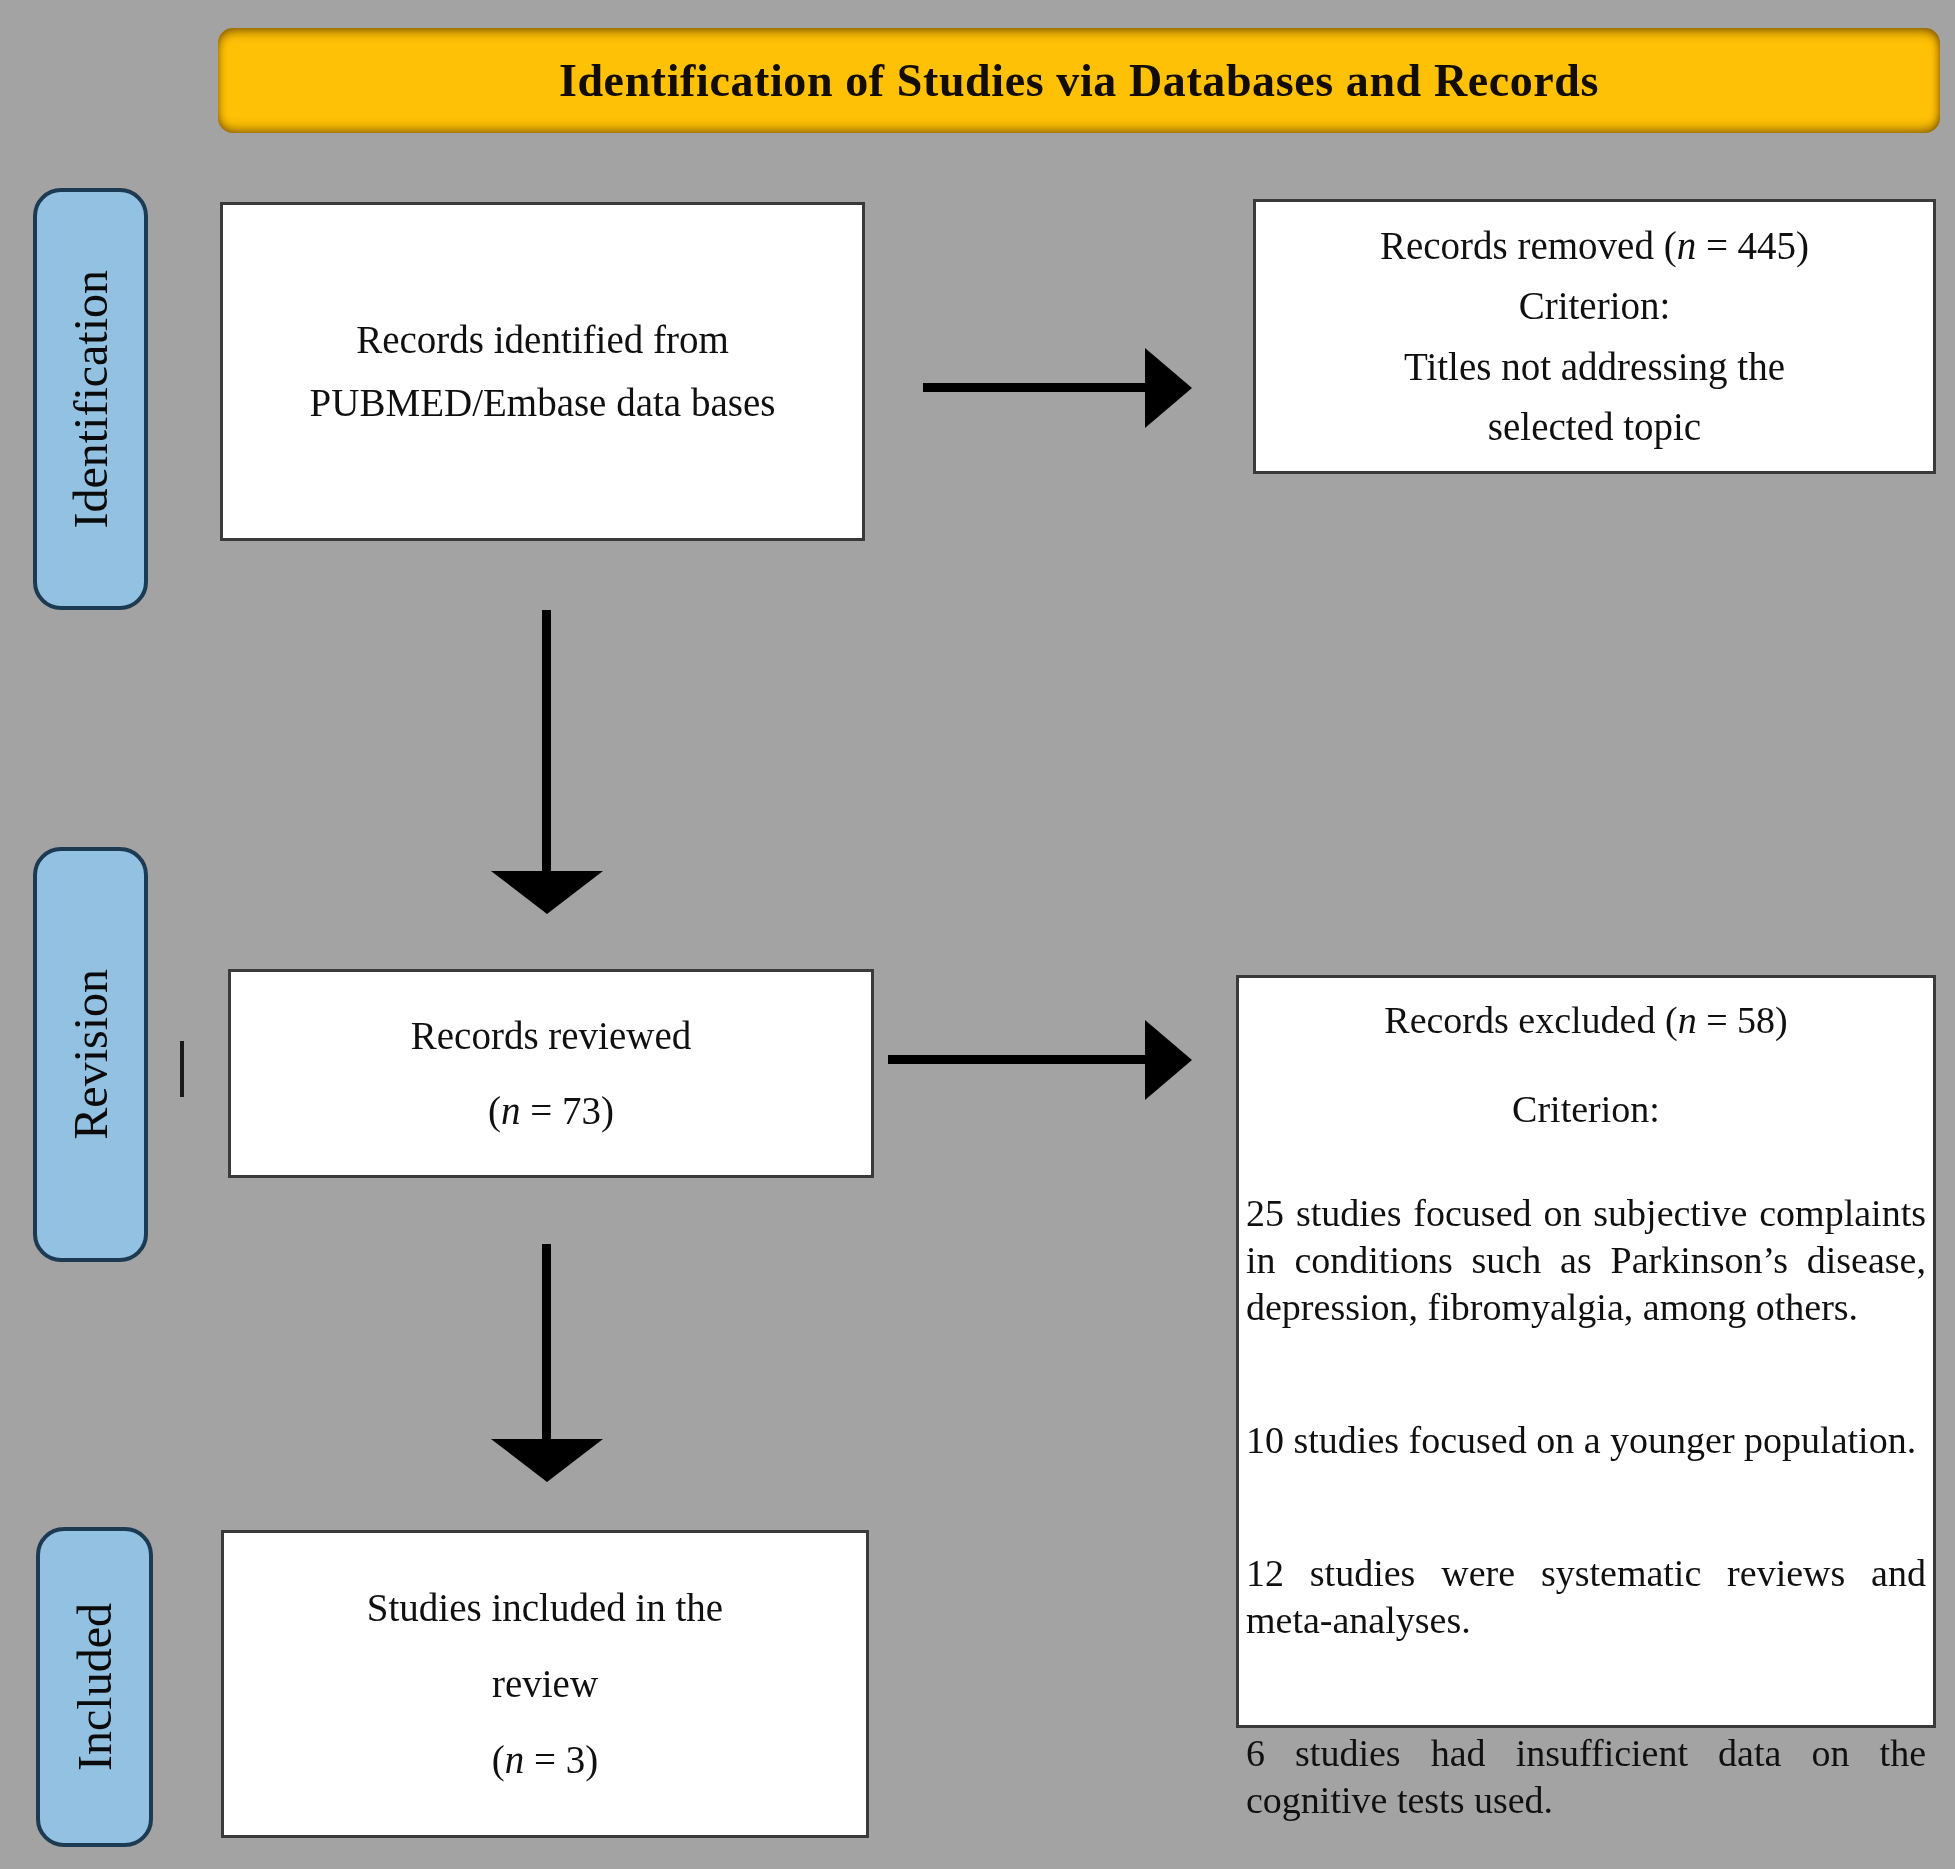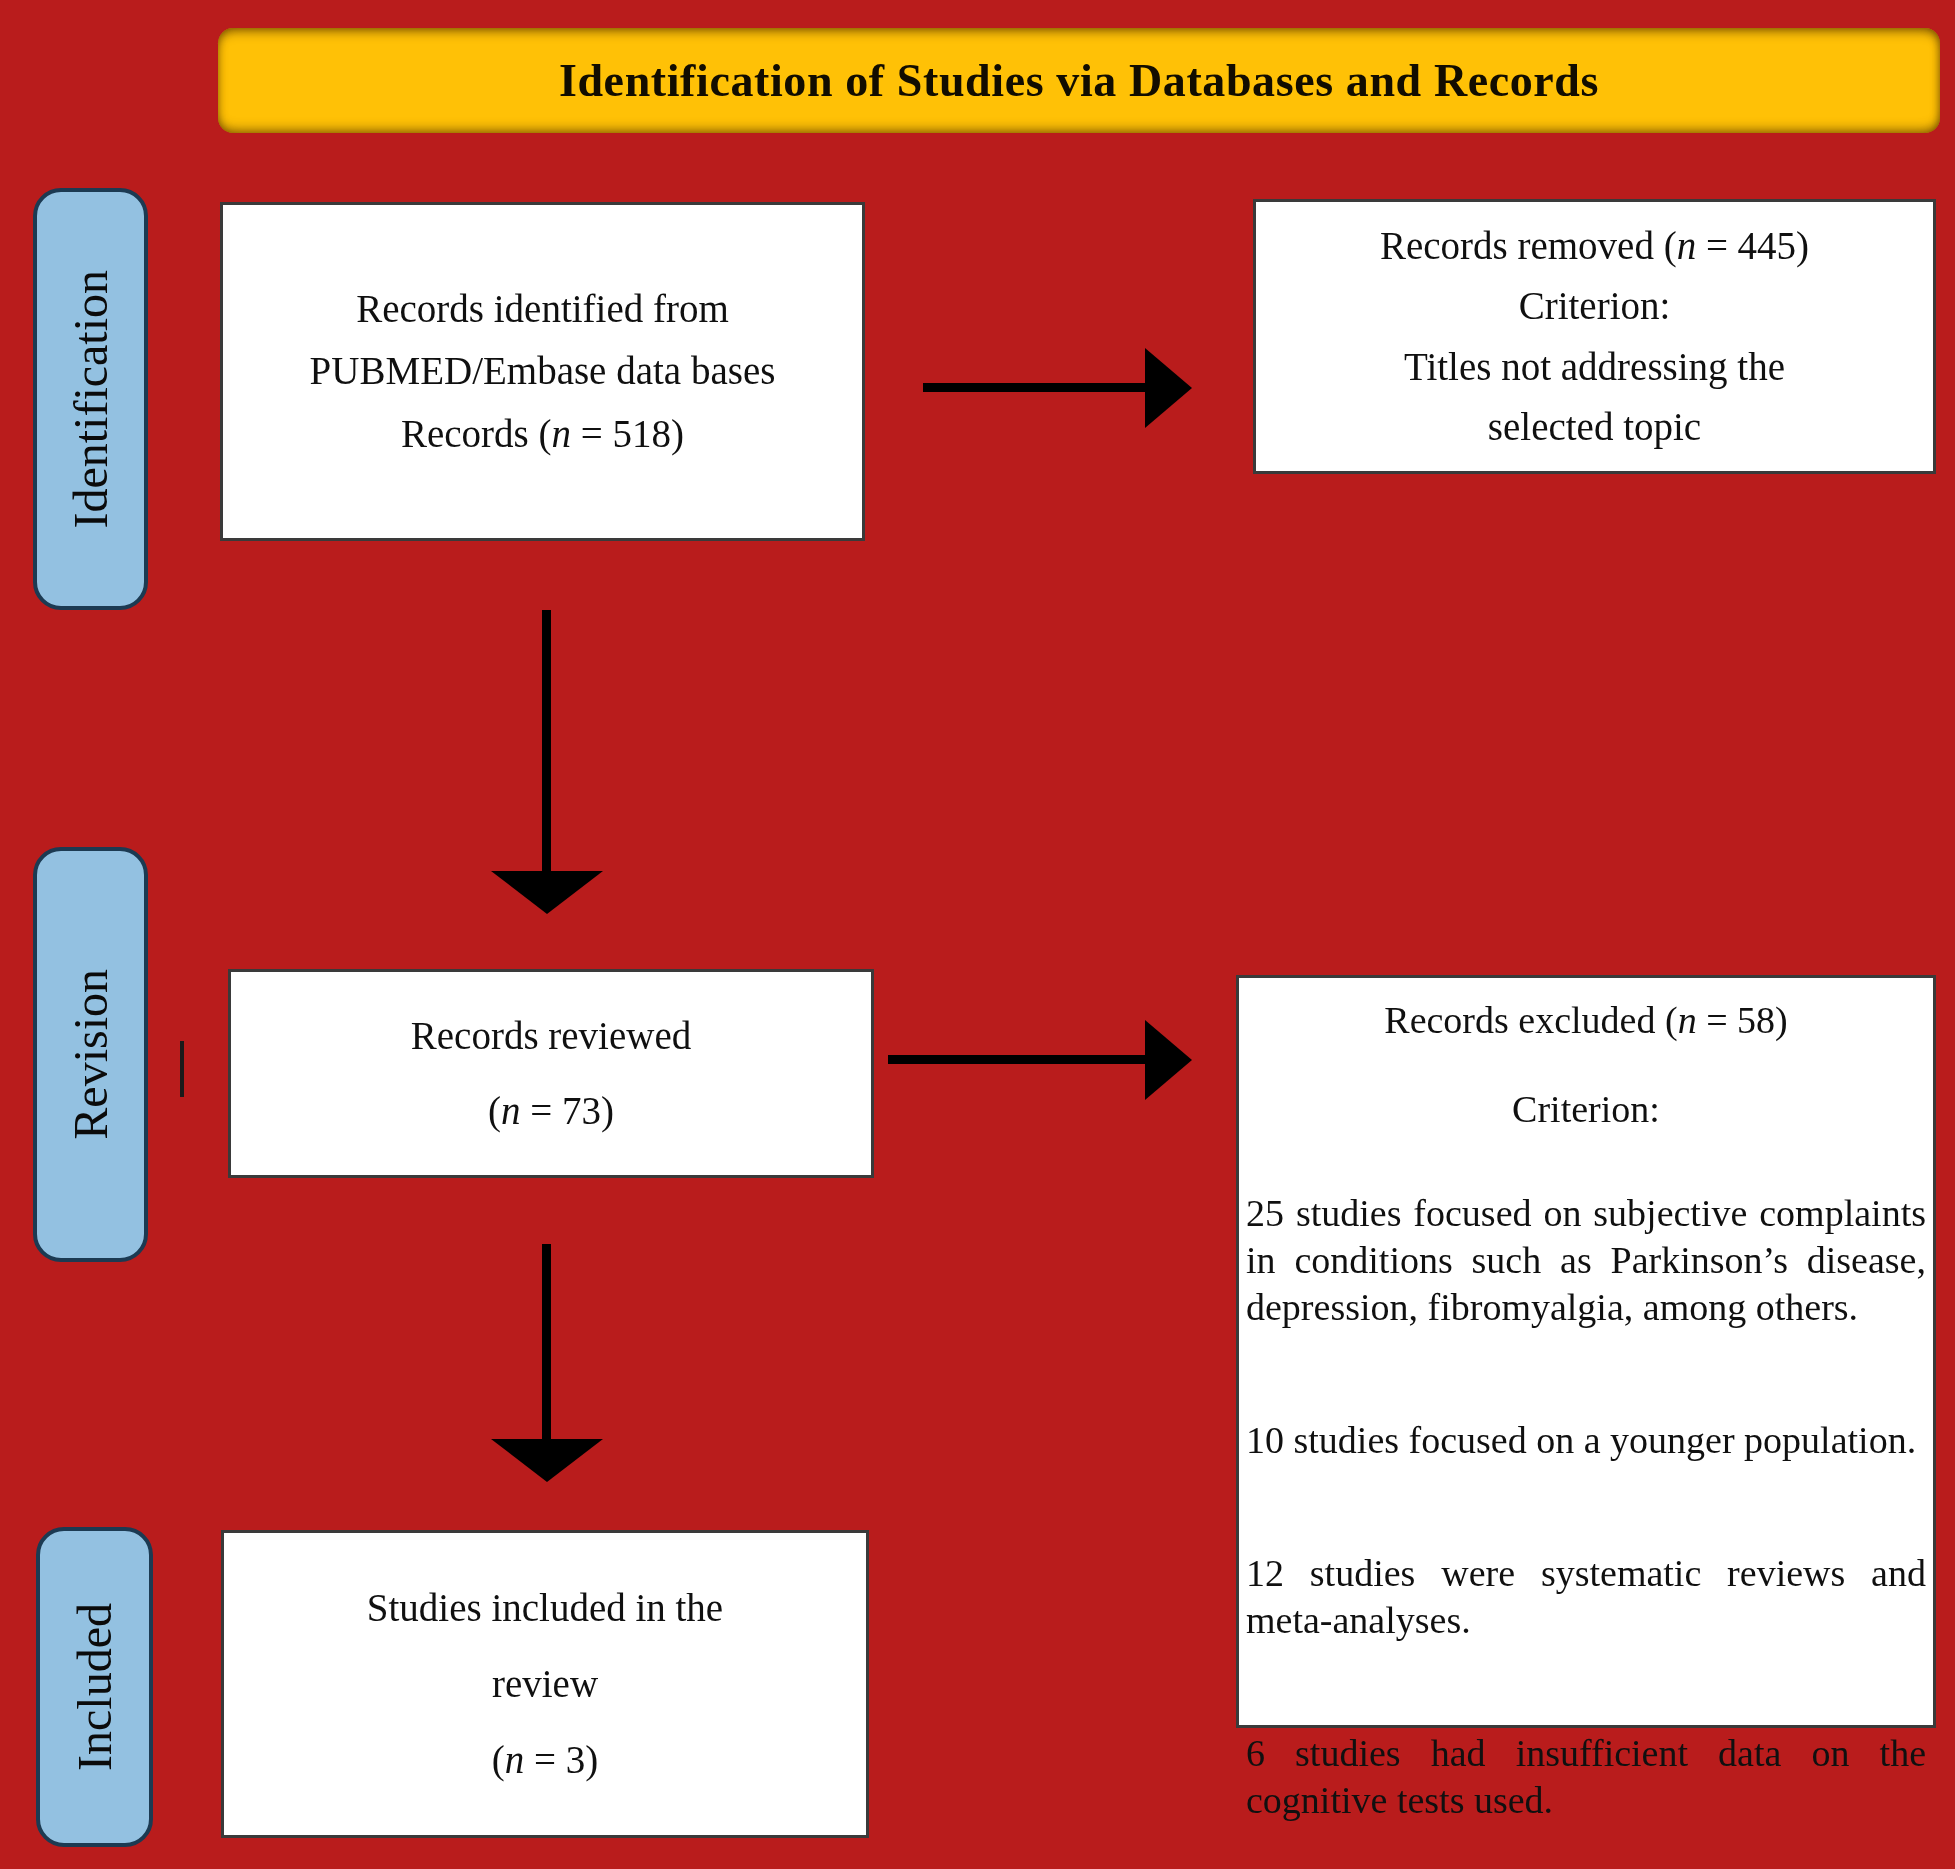--- a/index.html
+++ b/index.html
@@ -1,17 +1,17 @@
 <!DOCTYPE html>
 <html style="font-size:9.4px"><head>
 <meta charset="utf-8">
 <style>
   html,body{margin:0;padding:0;background:#ffffff;}
   body{width:1955px;height:1870px;font-family:"Liberation Serif","DejaVu Serif",serif;}
-  #canvas{position:relative;width:1955px;height:1870px;background:#b91c1c;overflow:hidden;}
+  #canvas{position:relative;width:1955px;height:1870px;background:#a3a3a3;overflow:hidden;}
 
   
   .banner{
     position:absolute;left:218px;top:28px;width:1722px;height:105px;
     background:#FFC106;border-radius:15.3px;box-sizing:border-box;
     display:flex;align-items:center;justify-content:center;
     box-shadow:inset 0 8.2px 11.7px -5.9px rgba(105,70,0,.95),
                inset 0 -8.2px 11.7px -5.9px rgba(105,70,0,.85),
                inset -7px 0 9.4px -7px rgba(105,70,0,.7),
                inset 7px 0 9.4px -7px rgba(105,70,0,.5);
@@ -75,21 +75,20 @@
   </div>
   <div class="stage stage-included">
     <span class="vtext">Included</span>
   </div>
 
   <div class="tick"></div>
 
   <div class="box box-identified">
     <div>Records identified from</div>
     <div>PUBMED/Embase data bases</div>
-    <div><span>Records (</span><i class="nvar">n</i><span> = 518)</span></div>
   </div>
 
   <div class="box box-removed">
     <div><span>Records removed (</span><i class="nvar">n</i><span> = 445)</span></div>
     <div>Criterion:</div>
     <div>Titles not addressing the</div>
     <div>selected topic</div>
   </div>
 
   <div class="box box-reviewed">

